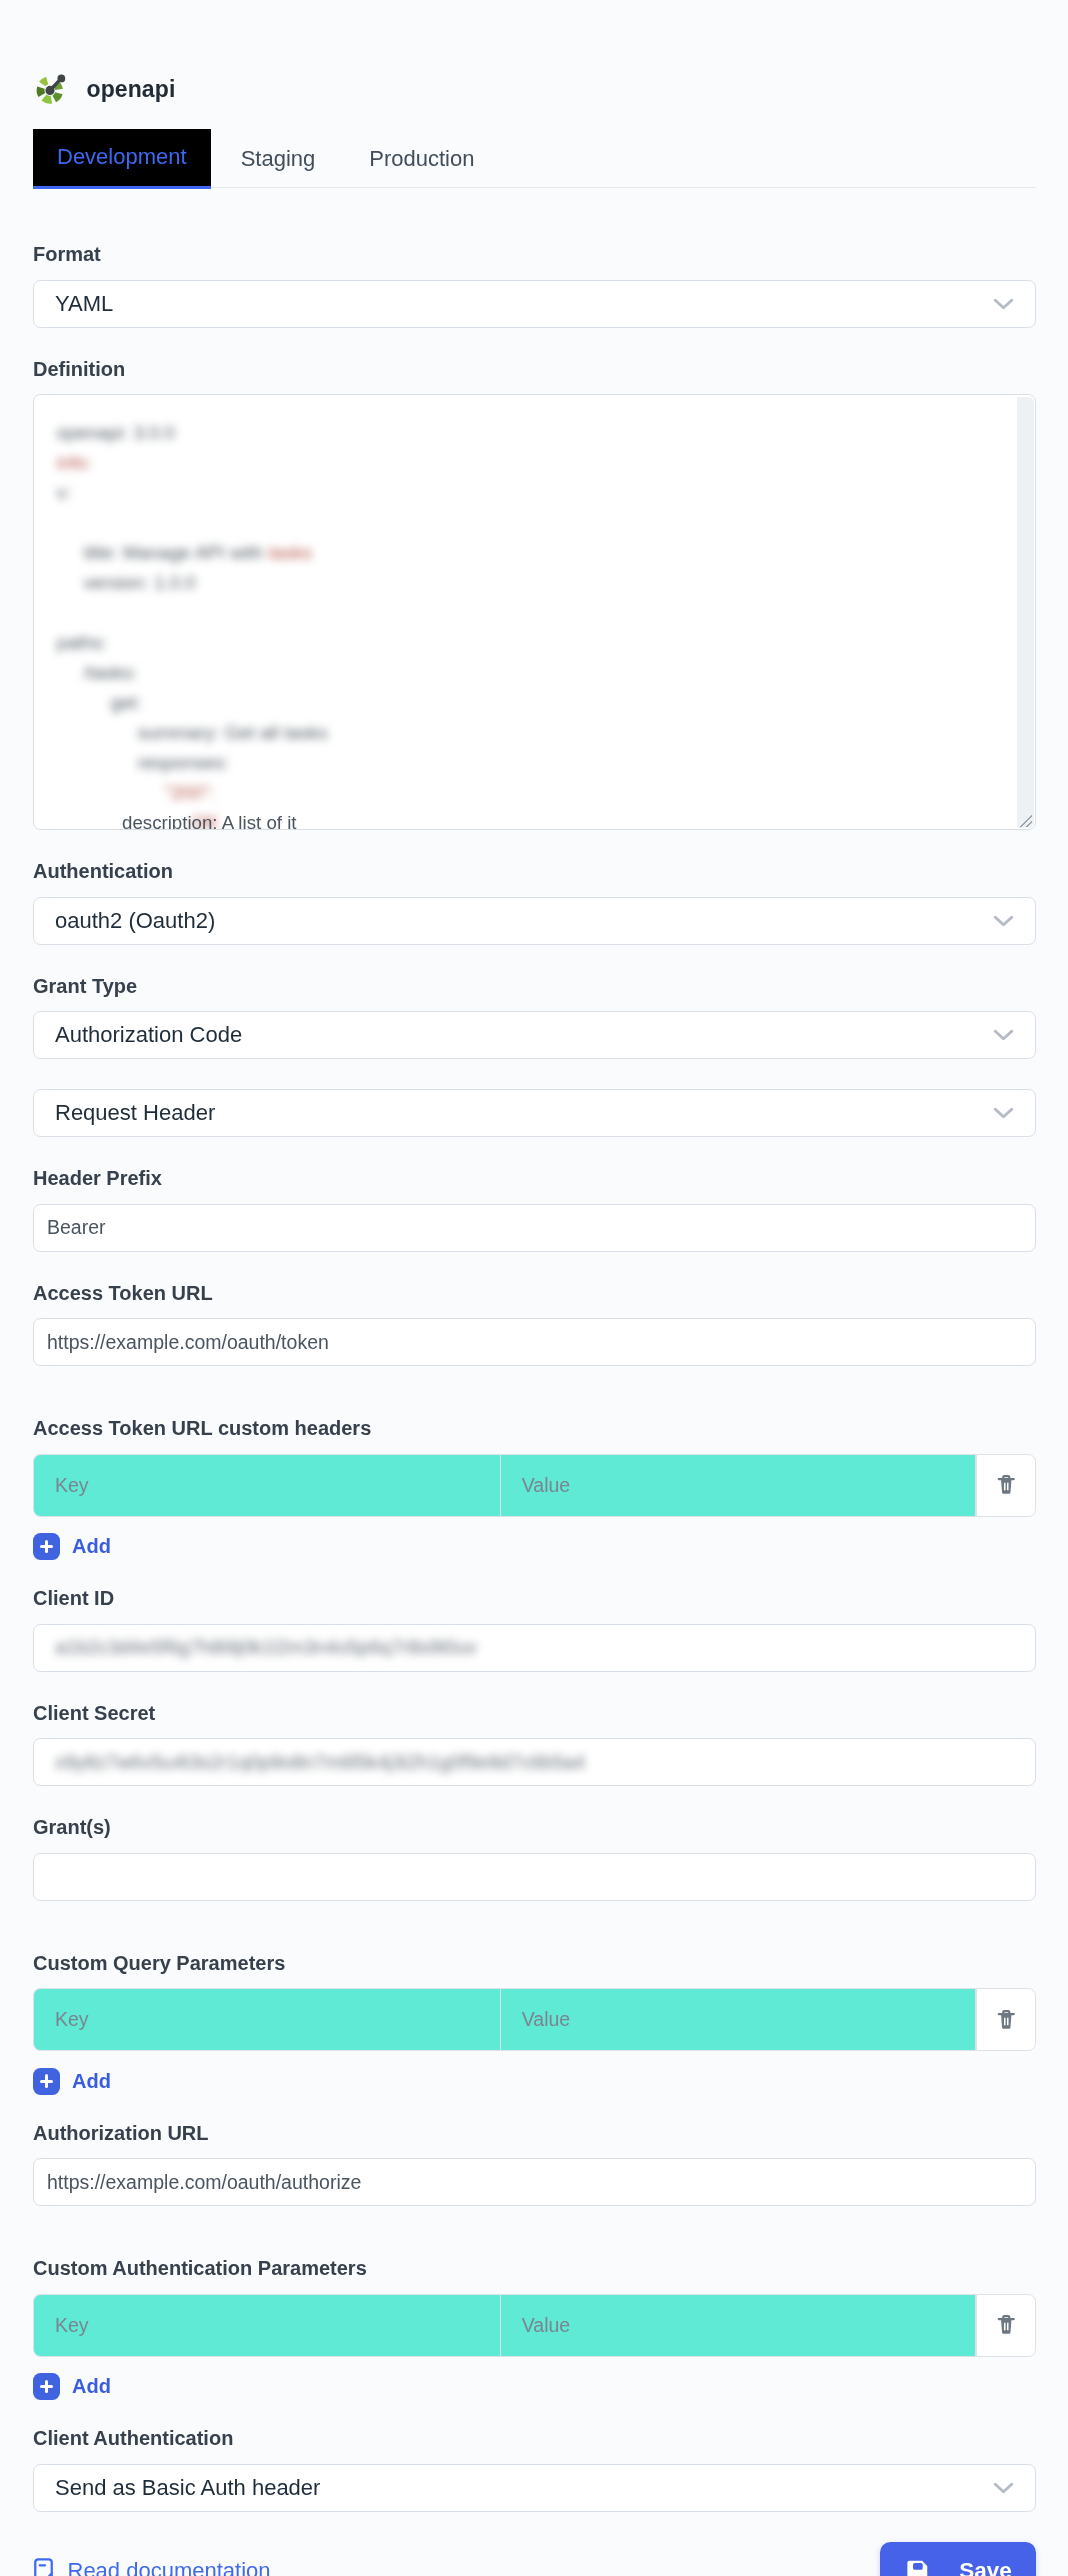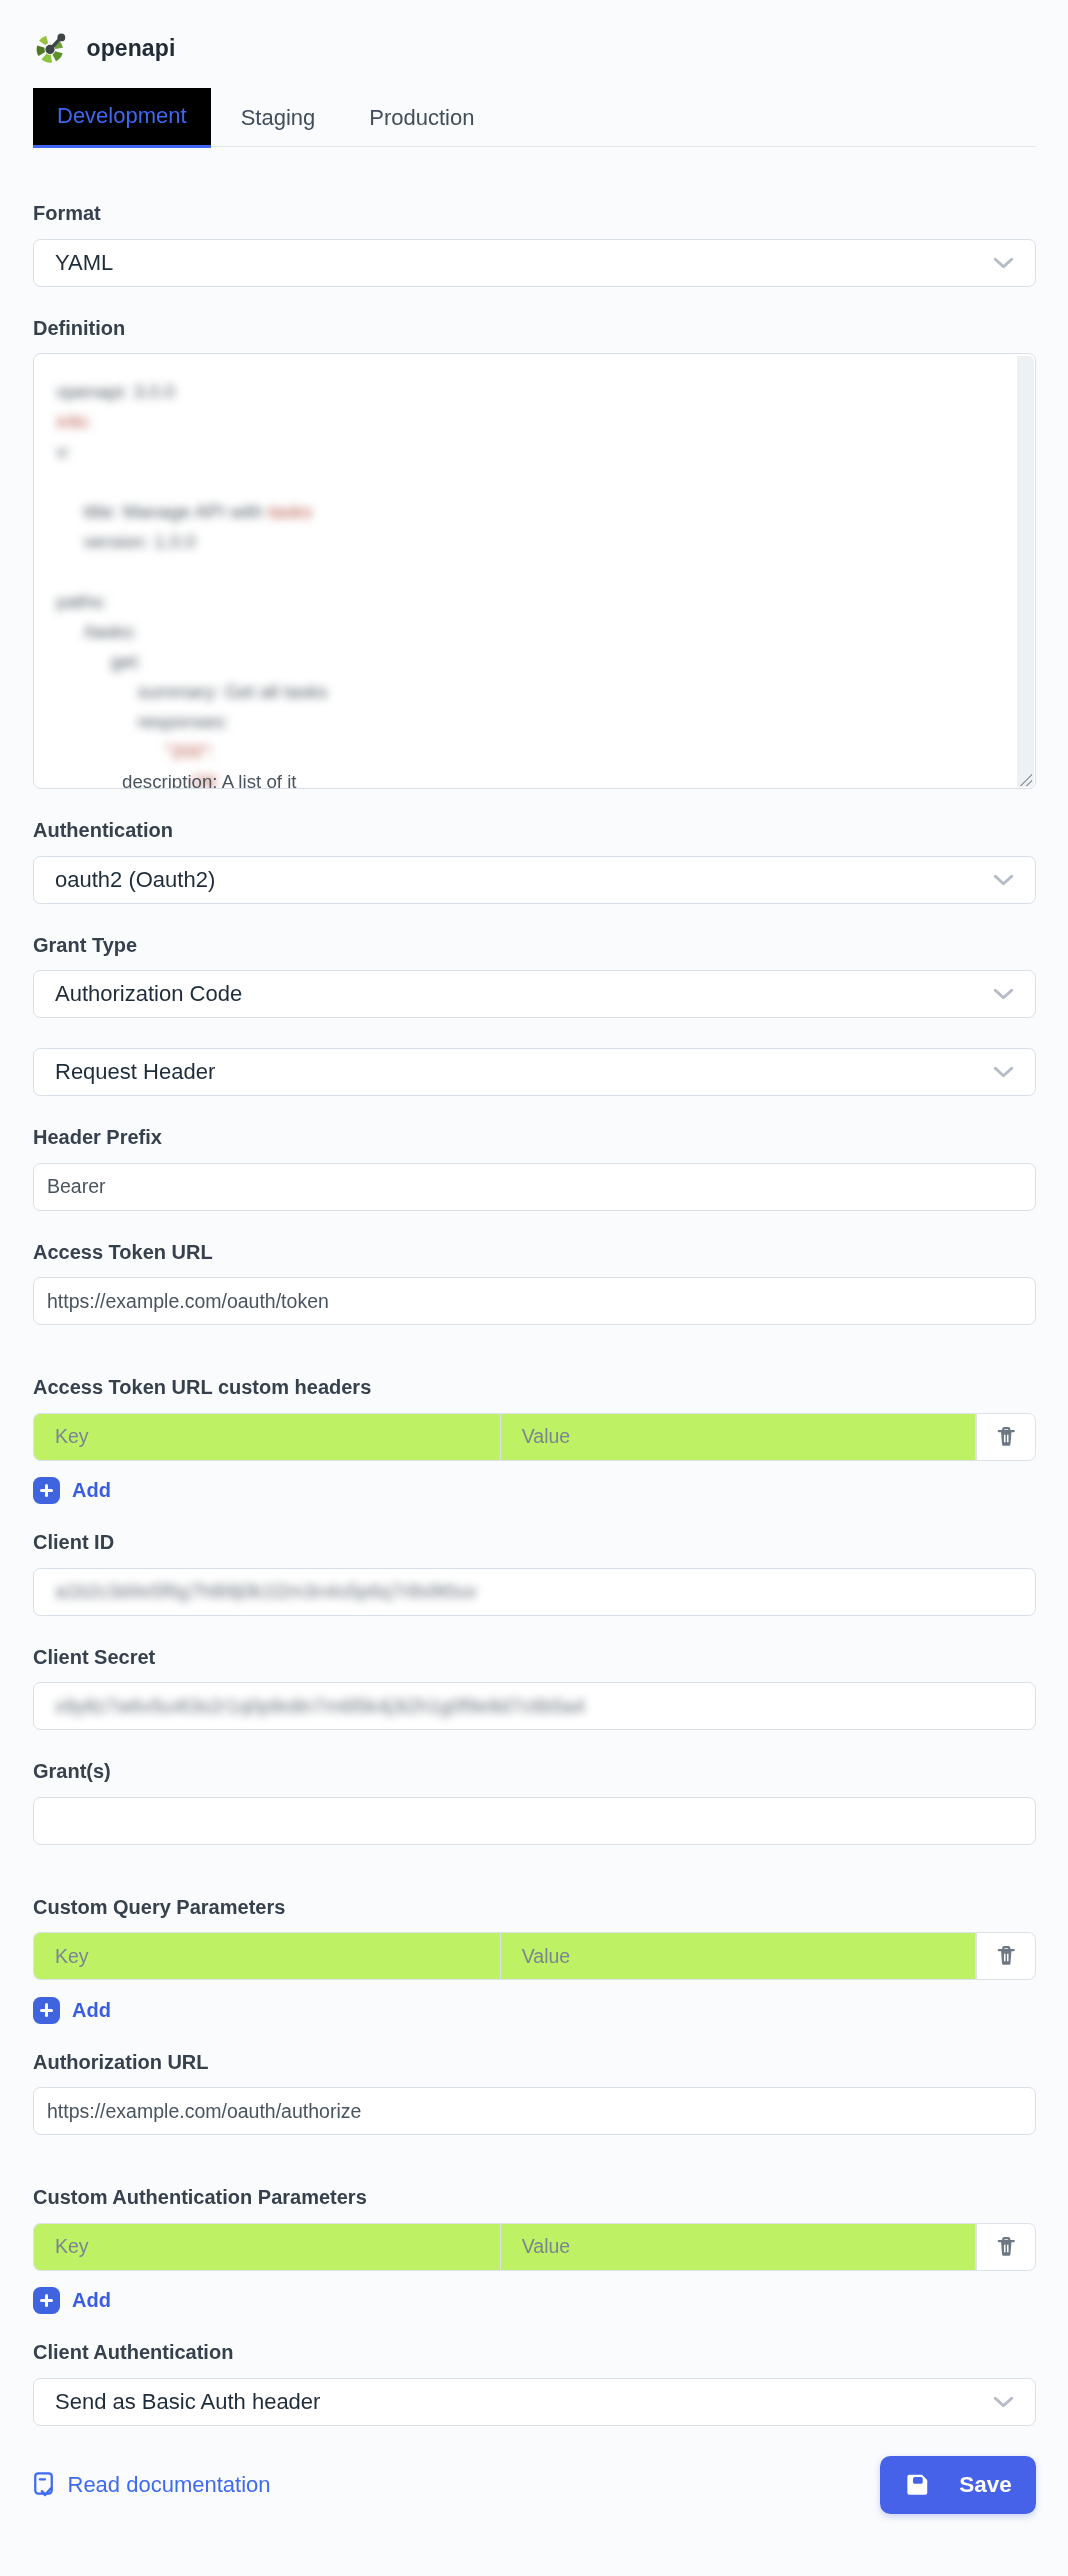--- a/index.html
+++ b/index.html
@@ -7,21 +7,21 @@
   body {
     height:2576px;
     background:#fafbfc;
     font-family:"Liberation Sans","DejaVu Sans",sans-serif;
     color:#36414d;
     overflow:hidden;
   }
   .page { padding:0 33px; }
 
   
-  .header { display:flex; align-items:center; gap:19.5px; padding-top:31px; }
+  .header { display:flex; align-items:center; gap:19.5px; padding-top:31px;margin-top:41px; }
   .logo { width:34px; height:34px; flex:0 0 auto; }
   .app-title { font-size:23px; font-weight:700; color:#222c36; letter-spacing:0.1px; }
 
   
   .tabbar { margin-top:22.5px; display:flex; align-items:stretch; border-bottom:1.5px solid #e4e7ec; }
   .tab {
     display:flex; align-items:center; padding:0 24px; height:60px;
     font-size:22px; color:#414d59; cursor:pointer; position:relative;
     margin-bottom:-1.5px;
   }
@@ -73,21 +73,21 @@
   }
   .resize-grip {
     position:absolute; right:3px; bottom:2.2px; width:13.5px; height:13.5px;
     background:
       linear-gradient(135deg, transparent 55%, #9aa2ab 55%, #9aa2ab 62%, transparent 62%, transparent 75%, #9aa2ab 75%, #9aa2ab 82%, transparent 82%);
   }
 
   
   .kv-row { display:flex; width:100%; }
   .kv-key, .kv-value {
-    flex:1 1 0; height:48px; background:#bef264; border:1.5px solid #dde2e9;
+    flex:1 1 0; height:63px; background:#5eead4; border:1.5px solid #dde2e9;
     padding:0 21px; font-size:19.5px; color:#49545f; outline:none;
     font-family:"Liberation Sans","DejaVu Sans",sans-serif;
   }
   .kv-key::placeholder, .kv-value::placeholder { color:#7b8591; opacity:1; }
   .kv-key { border-radius:7.5px 0 0 7.5px; border-right:none; }
   .kv-value { border-radius:0; flex:1.02 1 0; }
   .kv-trash {
     flex:0 0 60px; background:#fff; border:1.5px solid #dde2e9; border-left-width:0.7px;
     border-radius:0 7.5px 7.5px 0; display:flex; align-items:center; justify-content:center;
     cursor:pointer;

